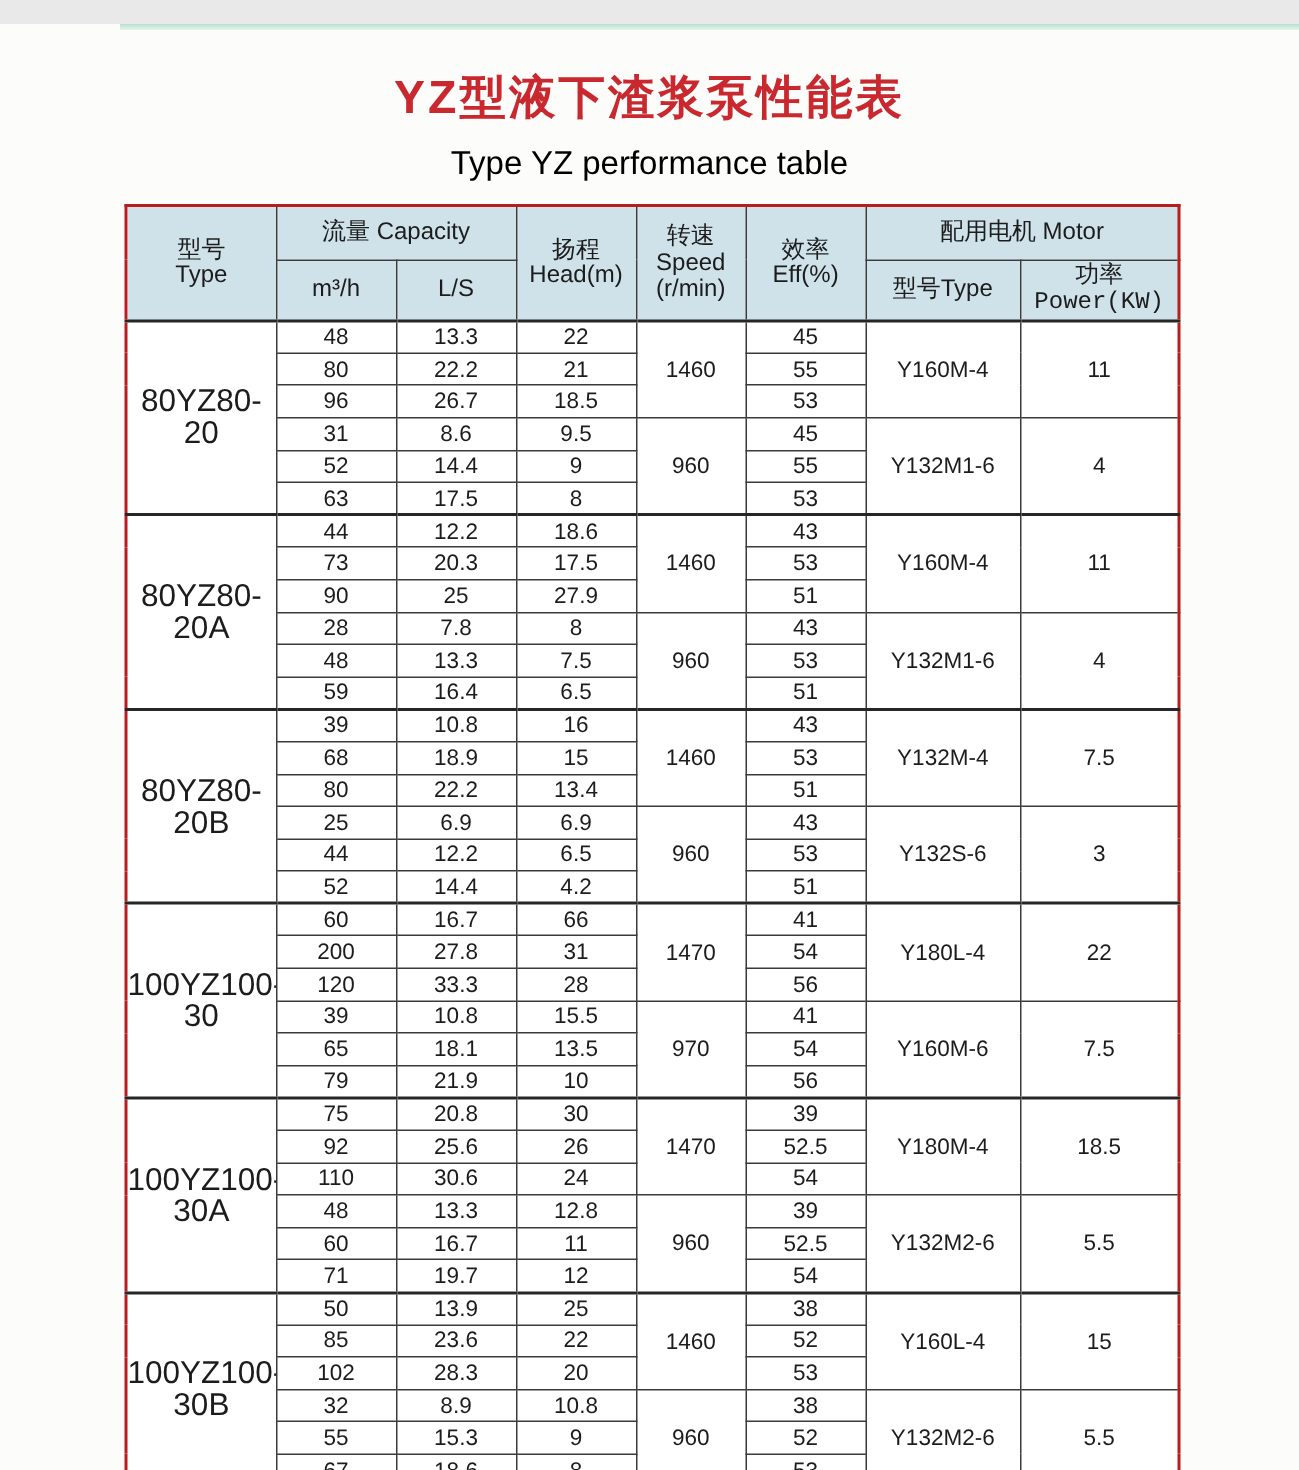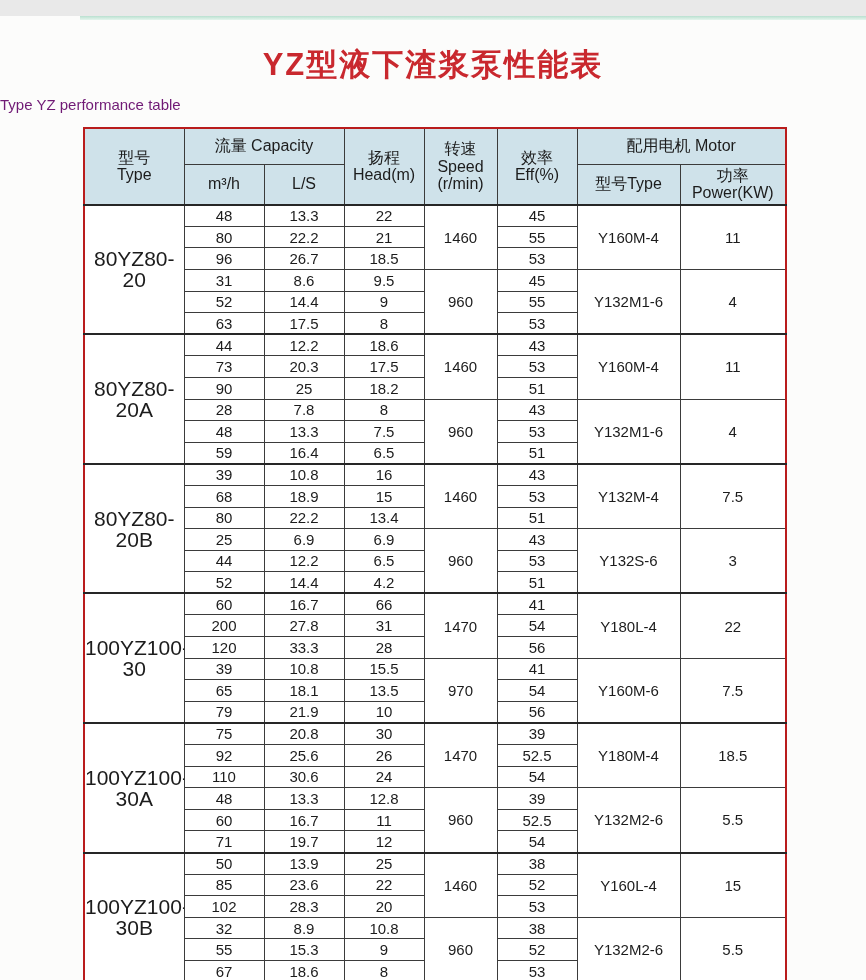--- a/index.html
+++ b/index.html
@@ -24,23 +24,24 @@
   .title {
     margin-top: 28px;
     text-align: center;
     font-size: 31px;
     font-weight: bold;
     letter-spacing: 2px;
     color: #c9282e;
   }
   .subtitle {
     margin-top: 10px;
-    font-size: 15px;
+    text-align: center;
+    font-size: 22px;
     font-weight: normal;
-    color: #701a75;
+    color: #000000;
   }
   table.perf {
     border-collapse: collapse;
     table-layout: fixed;
     width: 702px;
     margin: 14px 0 0 83px;
     background: #ffffff;
     border: 2px solid #b91c1c;
   }
   table.perf th, table.perf td {
@@ -53,21 +54,21 @@
   table.perf thead th {
     background: #cfe2ea;
     font-weight: normal;
     font-size: 16px;
     line-height: 1.1;
     padding: 2px 0;
   }
   table.perf thead tr.h1 th { height: 36px; }
   table.perf thead tr.h2 th { height: 32px; }
   th .ln { display: block; }
-  th.small-head { font-size: 14px; }
+  th.small-head { font-size: 14px; font-family: Liberation Mono, monospace; }
   table.perf td {
     height: 21.6px;
     padding: 0;
     font-size: 15px;
     line-height: 1;
   }
   table.perf td.model { font-size: 21px; }
   table.perf tr.group-start td { border-top: 2px solid #262626; }
   .footnote {
     margin: 6px 0 0 81px;
@@ -180,21 +181,21 @@
         </tr>
         <tr>
           <td>73</td>
           <td>20.3</td>
           <td>17.5</td>
           <td>53</td>
         </tr>
         <tr>
           <td>90</td>
           <td>25</td>
-          <td>18.2</td>
+          <td>27.9</td>
           <td>51</td>
         </tr>
         <tr>
           <td>28</td>
           <td>7.8</td>
           <td>8</td>
           <td rowspan="3">960</td>
           <td>43</td>
           <td rowspan="3">Y132M1-6</td>
           <td rowspan="3">4</td>

